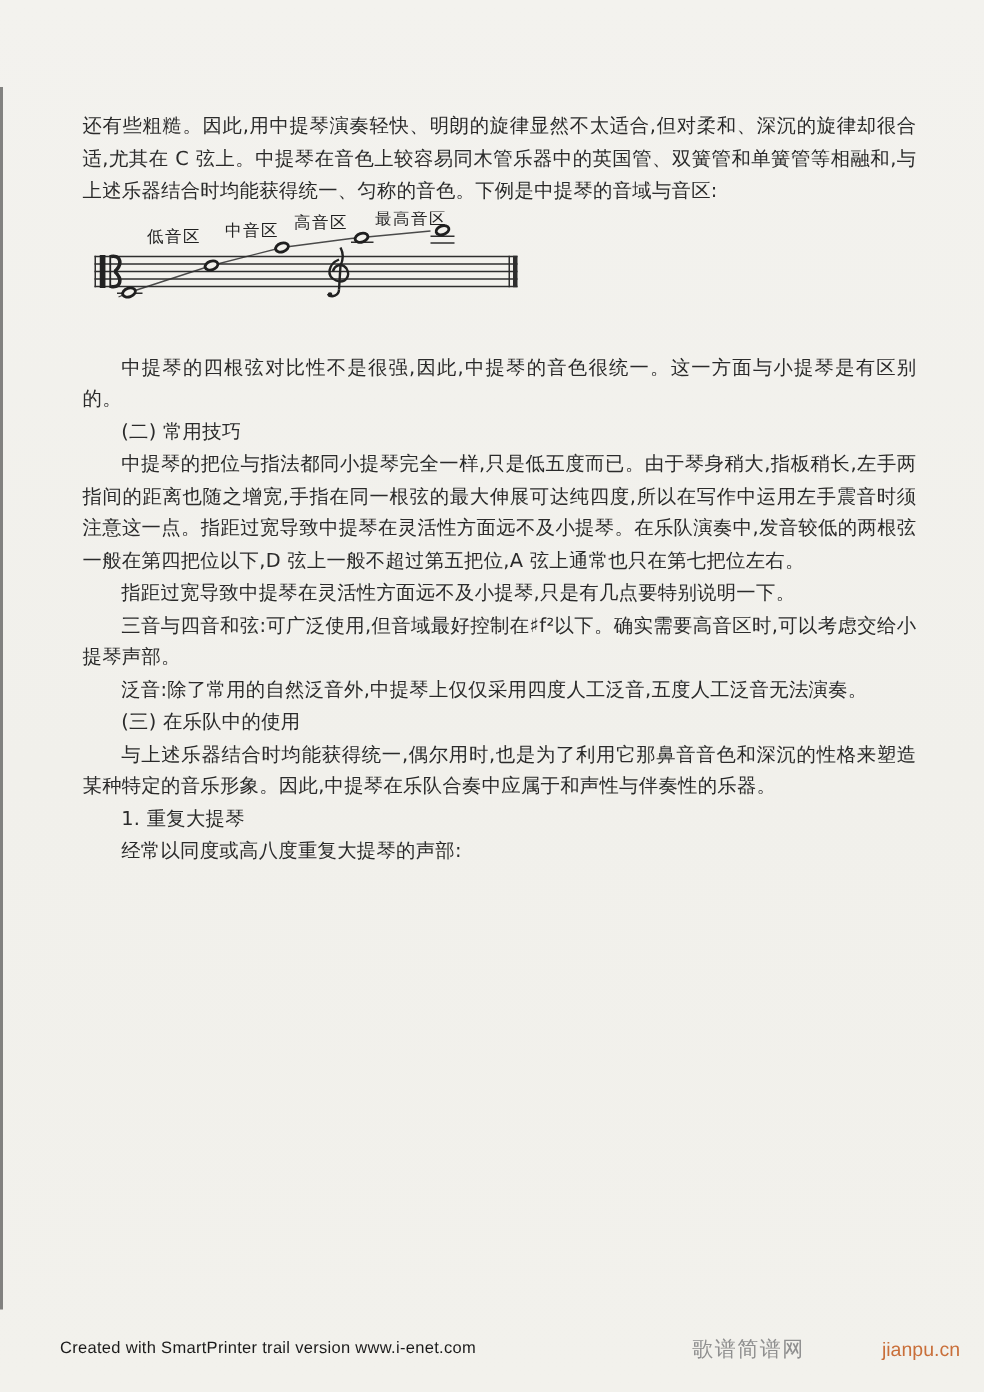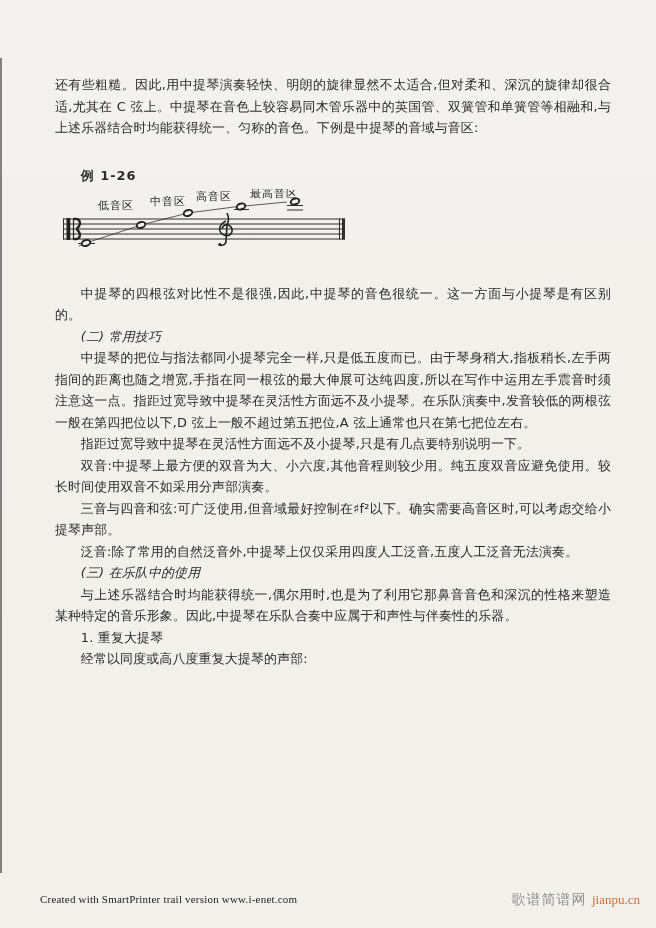--- a/index.html
+++ b/index.html
@@ -28,43 +28,42 @@
   }
   .content p{margin:0;text-indent:2em;}
   .content p.no-indent{text-indent:0;}
   .example-label{
     margin-top:26px;line-height:22px;
     font-weight:600;letter-spacing:1px;text-indent:2em;
   }
   .score{margin:2px 0 14px 0;height:80px;}
   .score svg{display:block;}
   .score text{font-size:11px;fill:#1f1f1f;letter-spacing:1px;}
-  .heading{font-weight:500;font-style:italic;}
+  .heading{font-weight:500;}
   .footer-left{
     position:absolute;left:40px;top:893px;
-    font-family:Liberation Serif, serif;
+    font-family:Liberation Sans, sans-serif;
     font-size:11px;color:#1b1b1b;letter-spacing:.2px;
   }
   .footer-right{
     position:absolute;right:16px;top:891px;
     font-size:14px;letter-spacing:1px;
   }
   .site-name{color:#8f8f8f;}
-  .site-url{color:#c96f3a;font-family:Liberation Serif, serif;font-size:13px;letter-spacing:0;}
+  .site-url{color:#c96f3a;font-family:Liberation Sans, sans-serif;font-size:13px;letter-spacing:0;margin-left:46px;}
 </style>
 </head>
 <body>
 
 <div class="page">
   <div class="scan-edge"></div>
 
   <div class="content">
     <p class="no-indent">还有些粗糙。因此,用中提琴演奏轻快、明朗的旋律显然不太适合,但对柔和、深沉的旋律却很合适,尤其在 C 弦上。中提琴在音色上较容易同木管乐器中的英国管、双簧管和单簧管等相融和,与上述乐器结合时均能获得统一、匀称的音色。下例是中提琴的音域与音区:</p>
 
-    <div class="example-label">例 1-26</div>
 
     <div class="score">
       <svg width="300" height="80" viewBox="0 0 300 80">
 
         <polyline points="24,57 31,54 86,36 133,24 179,18 232,13" fill="none" stroke="#4a4a4a" stroke-width="0.9"></polyline>
 
         <g stroke="#2e2e2e" stroke-width="1">
           <line x1="8" y1="30" x2="290" y2="30"></line>
           <line x1="8" y1="35" x2="290" y2="35"></line>
           <line x1="8" y1="40" x2="290" y2="40"></line>
@@ -111,21 +110,20 @@
         <text x="113" y="16" text-anchor="middle">中音区</text>
         <text x="159" y="11" text-anchor="middle">高音区</text>
         <text x="219" y="8" text-anchor="middle">最高音区</text>
       </svg>
     </div>
 
     <p>中提琴的四根弦对比性不是很强,因此,中提琴的音色很统一。这一方面与小提琴是有区别的。</p>
     <p class="heading">(二) 常用技巧</p>
     <p>中提琴的把位与指法都同小提琴完全一样,只是低五度而已。由于琴身稍大,指板稍长,左手两指间的距离也随之增宽,手指在同一根弦的最大伸展可达纯四度,所以在写作中运用左手震音时须注意这一点。指距过宽导致中提琴在灵活性方面远不及小提琴。在乐队演奏中,发音较低的两根弦一般在第四把位以下,D 弦上一般不超过第五把位,A 弦上通常也只在第七把位左右。</p>
     <p>指距过宽导致中提琴在灵活性方面远不及小提琴,只是有几点要特别说明一下。</p>
-    <p>双音:中提琴上最方便的双音为大、小六度,其他音程则较少用。纯五度双音应避免使用。较长时间使用双音不如采用分声部演奏。</p>
     <p>三音与四音和弦:可广泛使用,但音域最好控制在♯f²以下。确实需要高音区时,可以考虑交给小提琴声部。</p>
     <p>泛音:除了常用的自然泛音外,中提琴上仅仅采用四度人工泛音,五度人工泛音无法演奏。</p>
     <p class="heading">(三) 在乐队中的使用</p>
     <p>与上述乐器结合时均能获得统一,偶尔用时,也是为了利用它那鼻音音色和深沉的性格来塑造某种特定的音乐形象。因此,中提琴在乐队合奏中应属于和声性与伴奏性的乐器。</p>
     <p>1. 重复大提琴</p>
     <p>经常以同度或高八度重复大提琴的声部:</p>
   </div>
 
   <div class="footer-left">Created with SmartPrinter trail version www.i-enet.com</div>
   <div class="footer-right">

